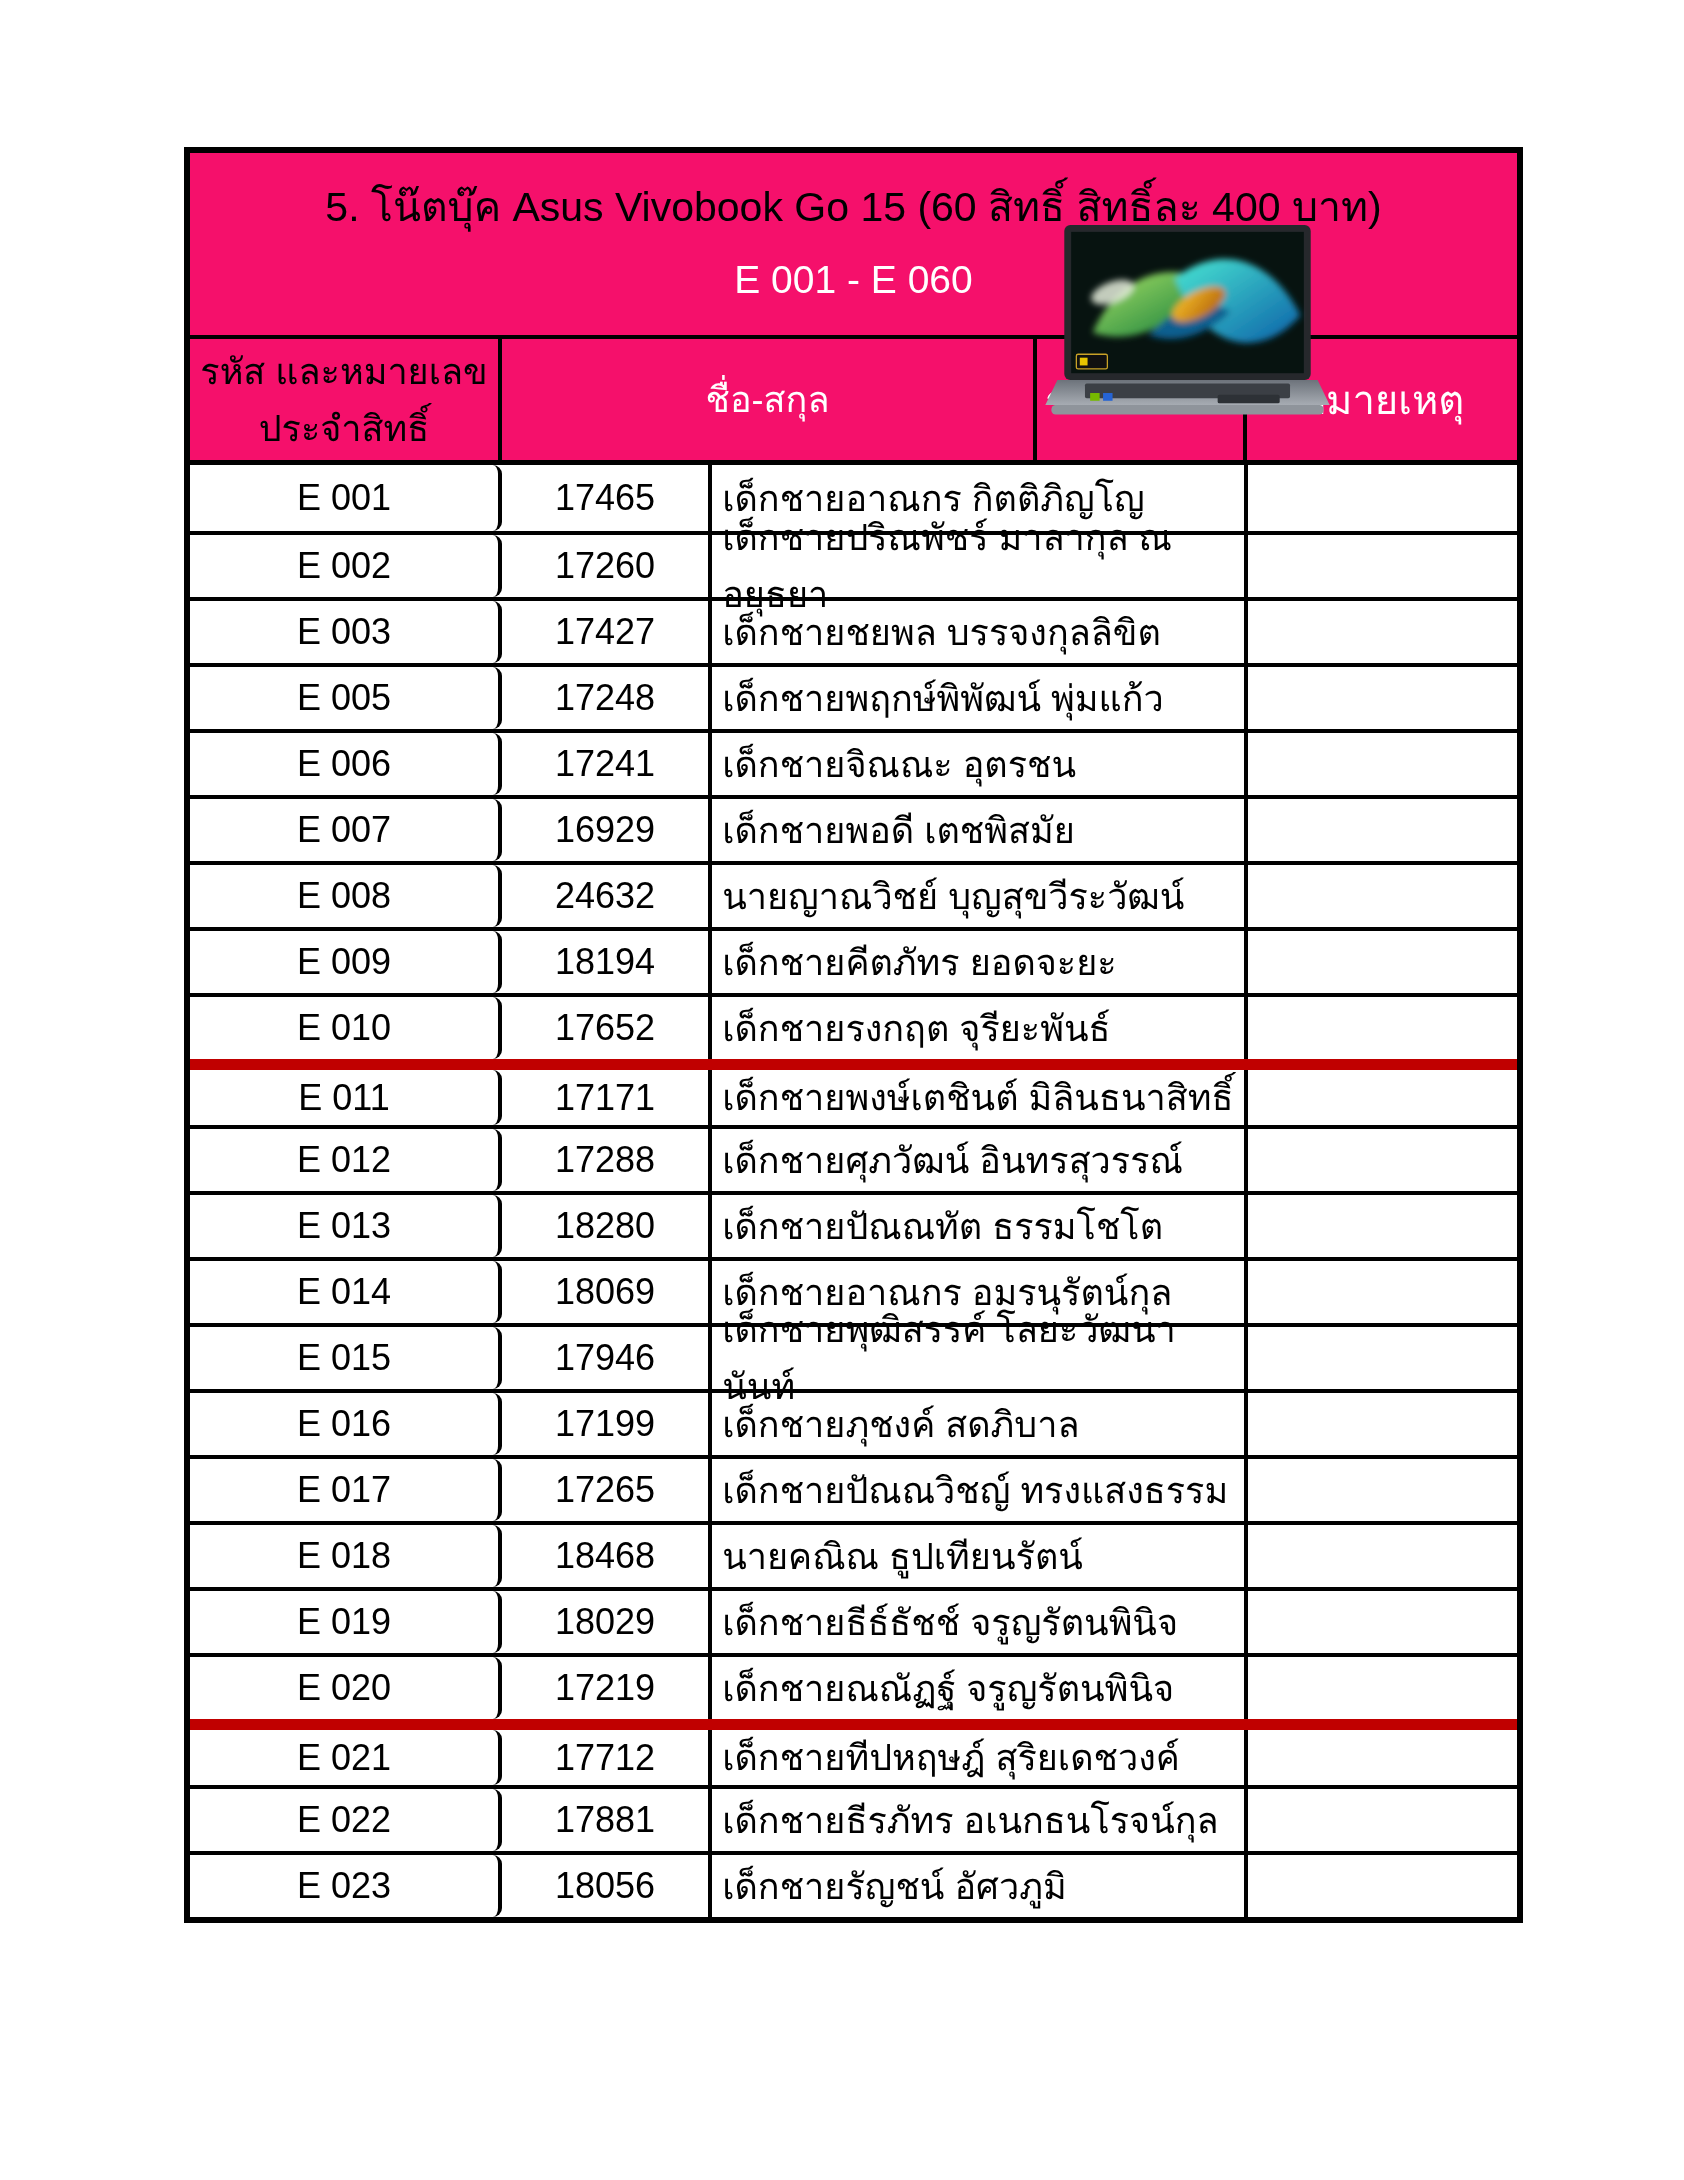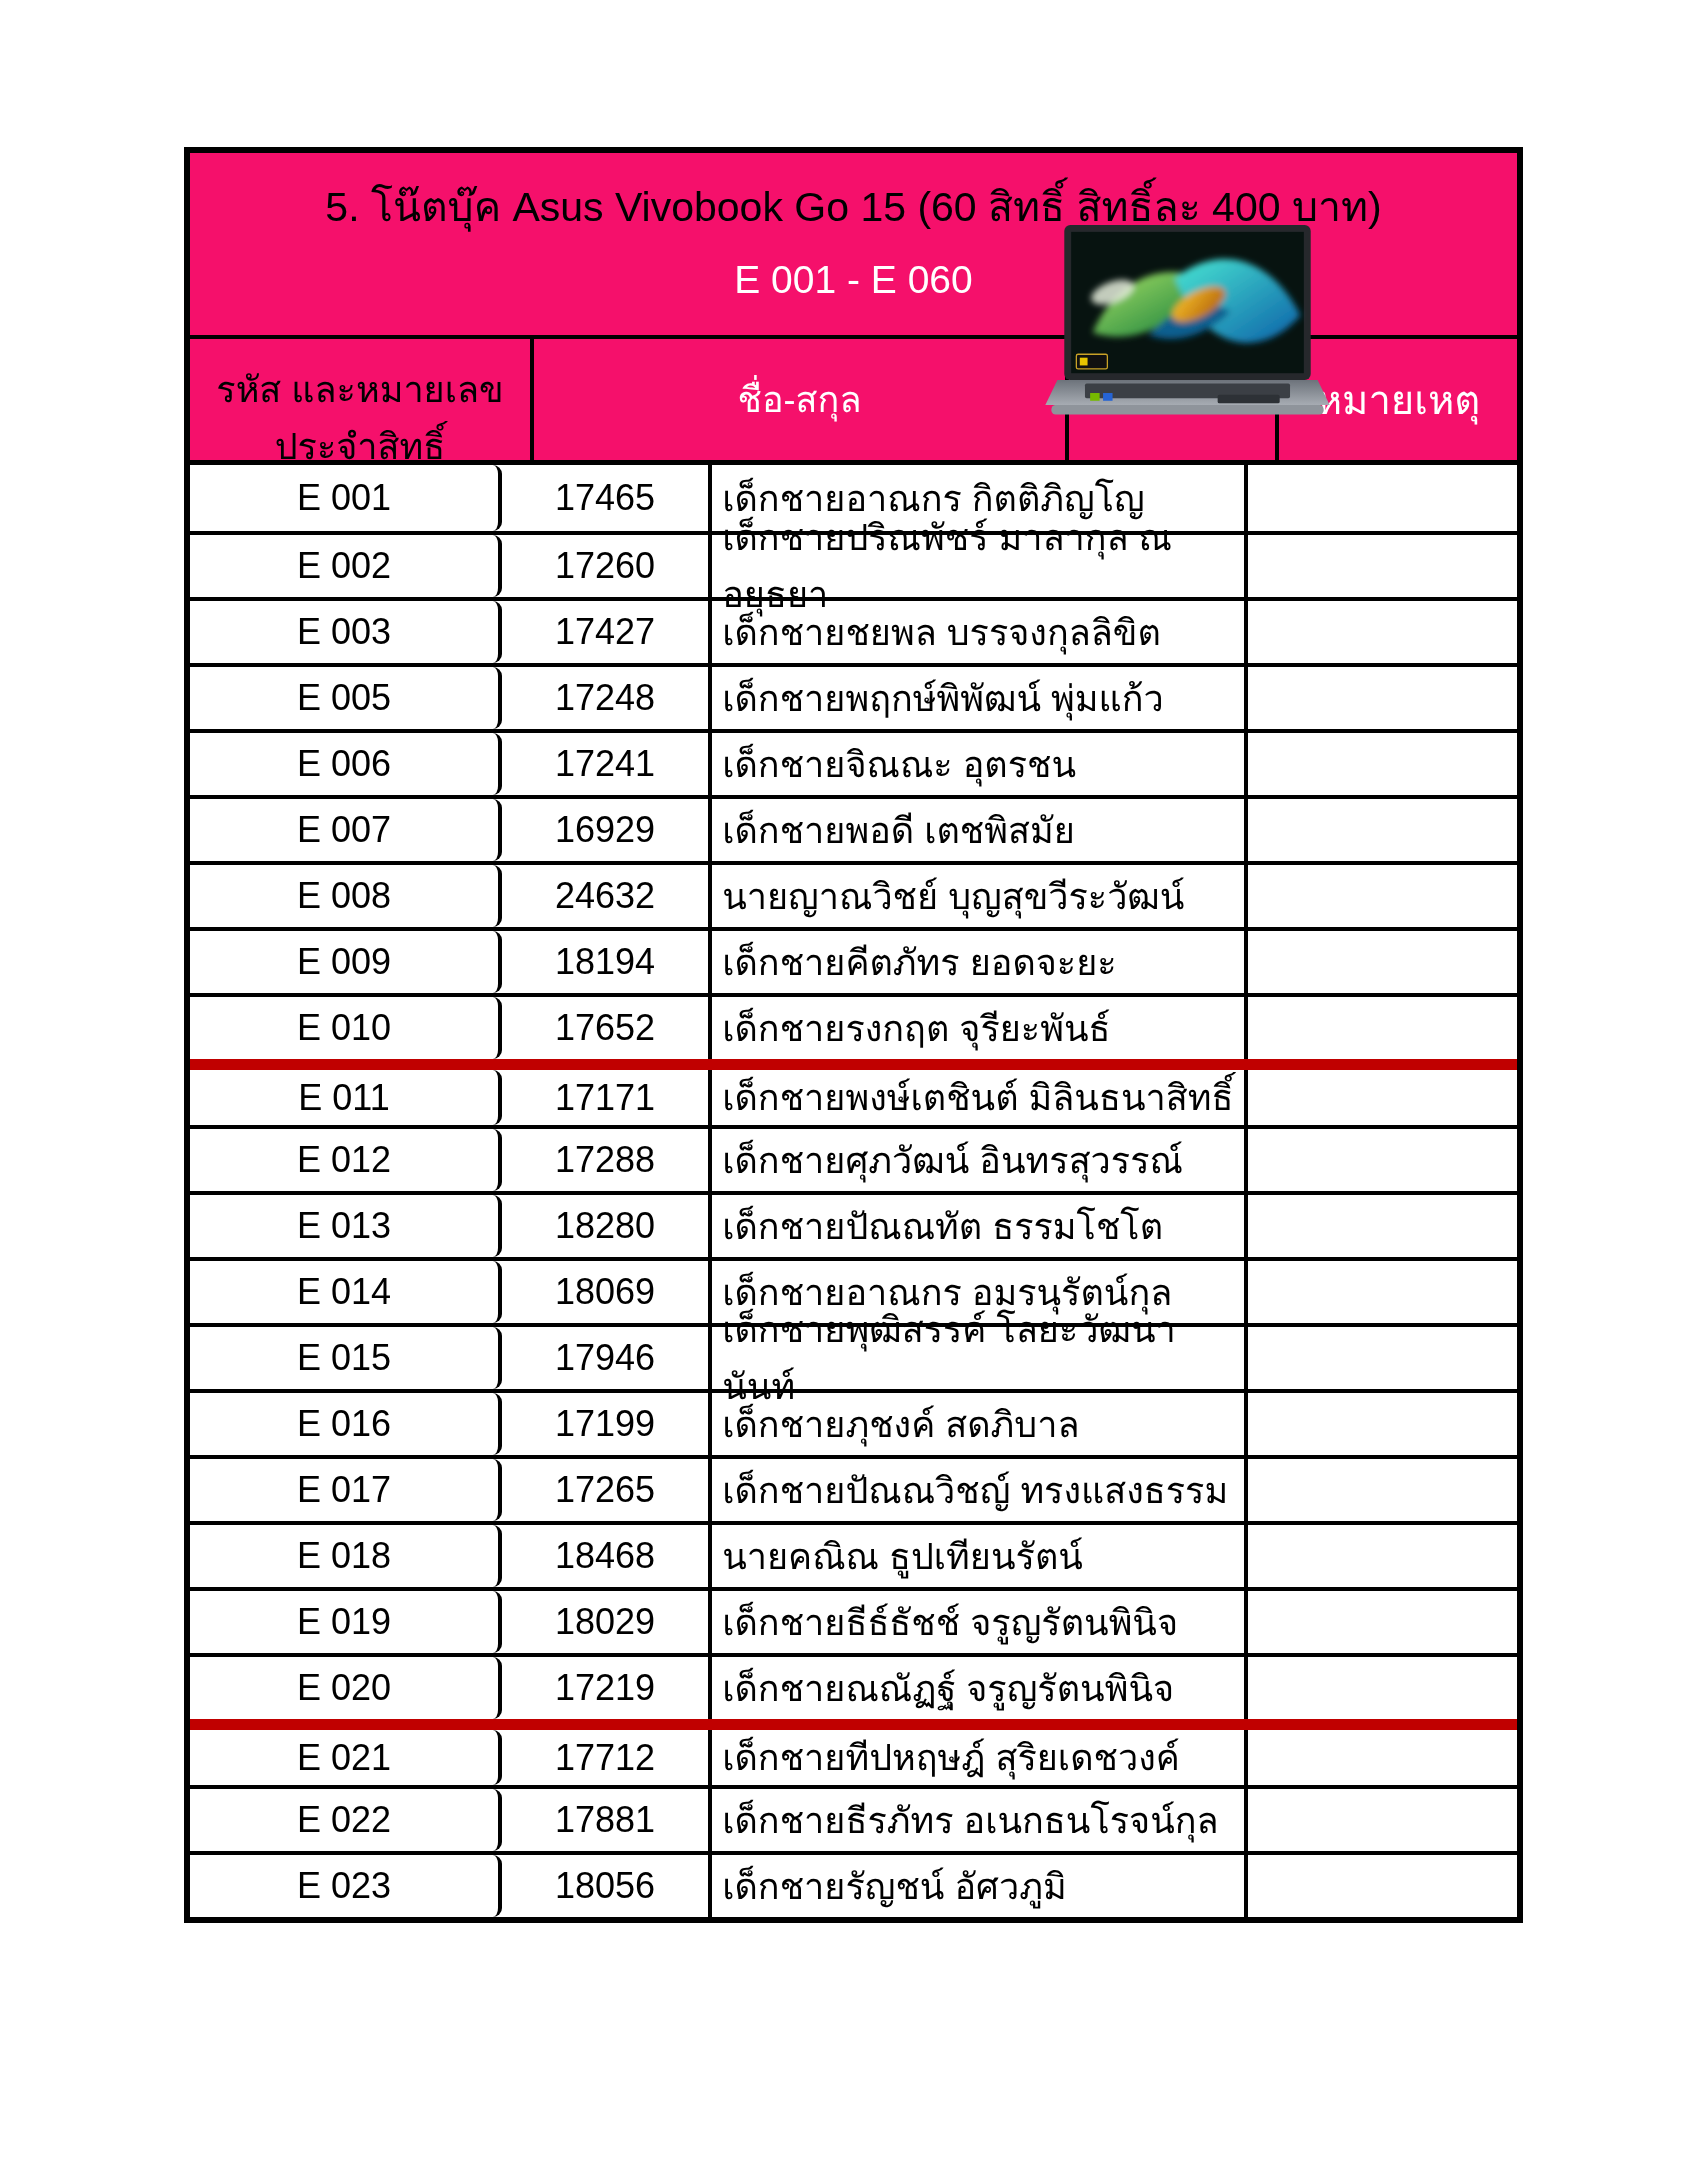--- a/index.html
+++ b/index.html
@@ -21,21 +21,21 @@
     padding:5.1px 0 8.5px 0;box-sizing:border-box;
   }
   .title-line1{font-size:41px;line-height:1.3;color:#000;}
   .title-line2{font-size:39px;line-height:1.2;color:#ffffff;}
   
   .hdr{
     display:flex;height:130px;background:var(--pink);
     border-top:4.3px solid #000;border-bottom:5.1px solid #000;box-sizing:border-box;
   }
   .hdr .hc{box-sizing:border-box;display:flex;flex-direction:column;align-items:center;justify-content:center;}
-  .hc1{width:344px;border-right:4.3px solid #000;color:#000;font-size:36px;justify-content:space-evenly !important;padding:22px 0;}
+  .hc1{width:312px;border-right:4.3px solid #000;color:#000;font-size:36px;justify-content:space-evenly !important;padding:4px 0;}
   .hc2{width:210px;border-right:4.3px solid #000;color:#fff;font-size:36px;}
   .hc3{width:535px;border-right:4.3px solid #000;color:#fff;font-size:36px;}
   .hc4{flex:1;color:#ffffff;font-size:40px;}
   
   .trow{display:flex;height:66px;box-sizing:border-box;border-top:4.3px solid #000;background:#fff;}
   .trow.first{border-top:none;}
   .trow.sep{border-top:11px solid var(--red);}
   .c{box-sizing:border-box;display:flex;align-items:center;font-size:36px;}
   .c1{width:312px;border-right:4.3px solid #000;justify-content:center;border-radius:9px;}
   .c2{width:210px;border-right:4.3px solid #000;justify-content:center;}

